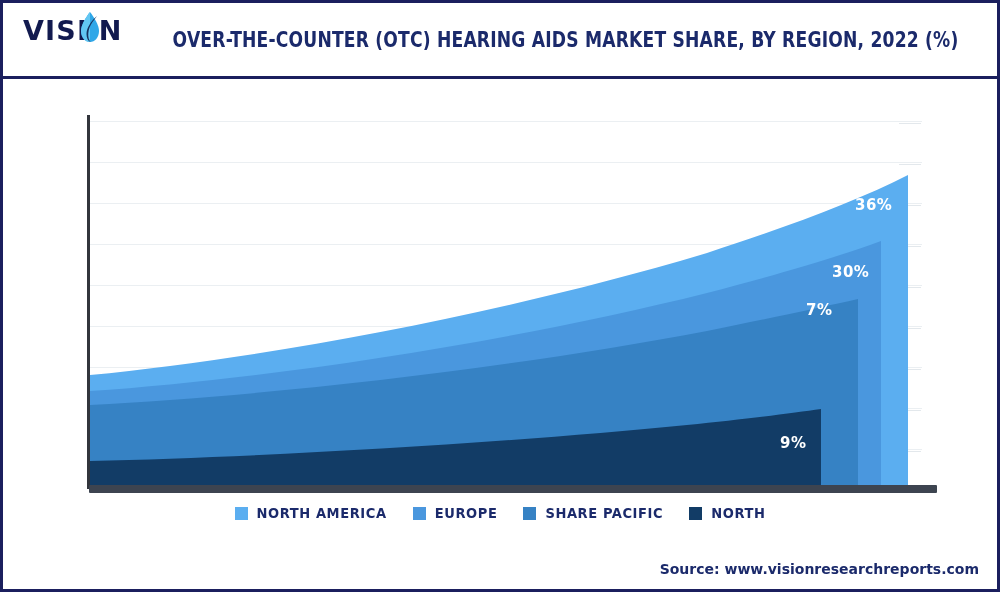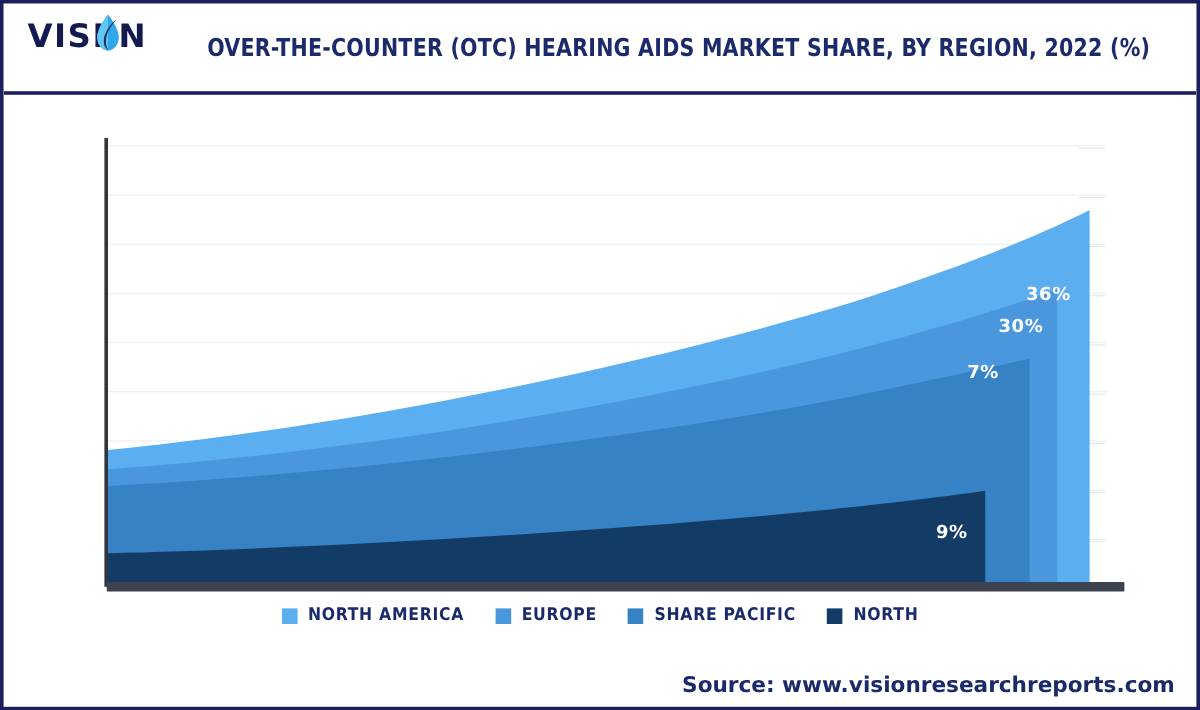--- a/index.html
+++ b/index.html
@@ -174,21 +174,21 @@
     color: #1b2a6b;
     white-space: nowrap;
   }
 
   
   #source {
     position: absolute;
     right: 18px;
     top: 558px;
     font-family: "DejaVu Sans", sans-serif;
-    font-size: 18px;
+    font-size: 14px;
     font-weight: bold;
     color: #1b2a6b;
     white-space: nowrap;
   }
 </style>
 </head>
 <body>
 
 <div id="page">
 
@@ -238,21 +238,21 @@
 
     <path fill="#4A97DE" d="M3,278 C180,266 420,230 620,180 C690,162 750,144 794,128 L794,372 L3,372 Z"></path>
 
     <path fill="#3682C4" d="M3,292 C180,283 420,256 620,218 C680,206 735,194 771,186 L771,372 L3,372 Z"></path>
 
     <path fill="#123C66" d="M3,348 C180,344 420,330 600,312 C660,306 706,300 734,296 L734,372 L3,372 Z"></path>
   </svg>
 
   <div id="baseline"></div>
 
-  <div class="datalabel" style="left:852px; top:193px;margin-top:40px;">36%</div>
+  <div class="datalabel" style="left:852px; top:193px;">36%</div>
   <div class="datalabel" style="left:829px; top:243px;margin-top:17px;">30%</div>
   <div class="datalabel" style="left:803px; top:298px;">7%</div>
   <div class="datalabel" style="left:777px; top:431px;">9%</div>
 
   <div id="legend">
     <div class="legend-item">
       <span class="legend-swatch" style="background:#5BAEF0"></span>
       <span class="legend-label">NORTH AMERICA</span>
     </div>
     <div class="legend-item">

